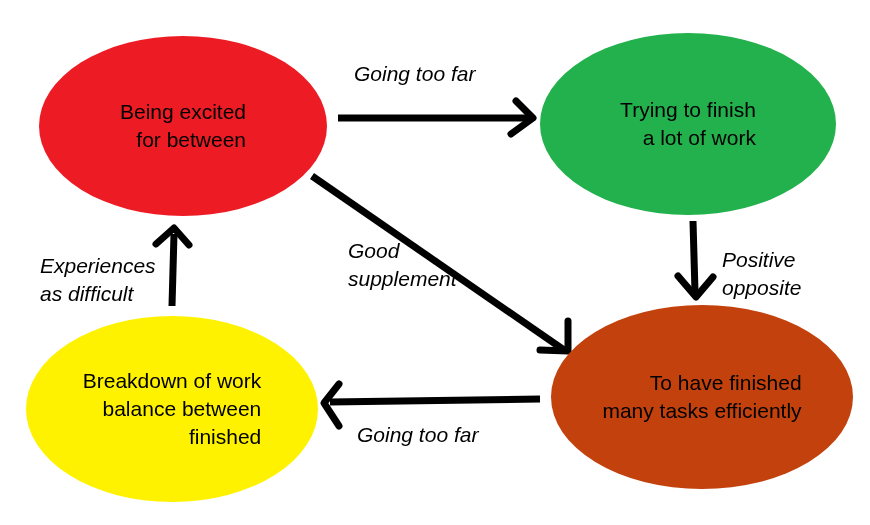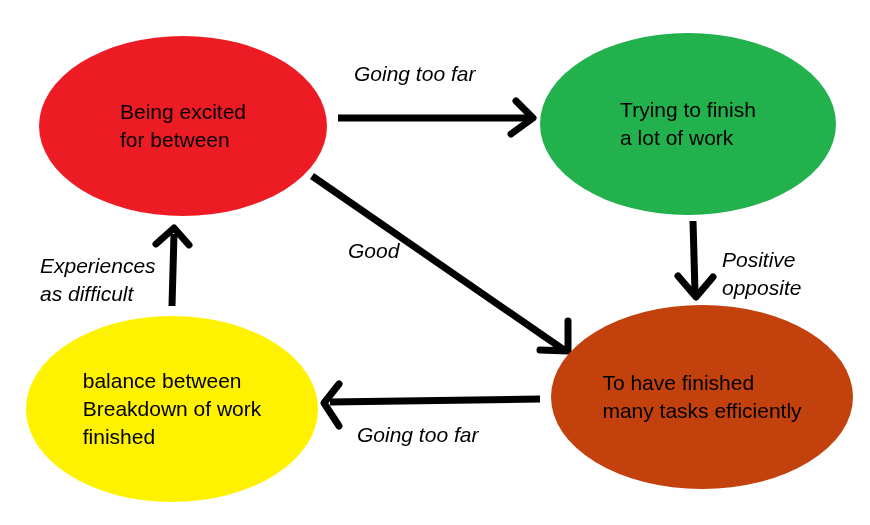--- a/index.html
+++ b/index.html
@@ -8,21 +8,21 @@
     font-family:"Liberation Sans",sans-serif;overflow:hidden;
   }
   .arrows{position:absolute;left:0;top:0;width:870px;height:525px;}
   .arrows path{fill:none;stroke:#000000;stroke-width:7;}
   .arrows path.head{stroke-linecap:round;stroke-linejoin:round;}
   .node{
     position:absolute;border-radius:50%;
     display:flex;align-items:center;justify-content:center;
   }
   .node-text{
-    font-size:21px;line-height:28px;color:#000000;text-align:left;
+    font-size:21px;line-height:28px;color:#000000;text-align:right;
   }
   .node-text span{display:block;}
   .edge-label{
     position:absolute;font-style:italic;font-size:21px;line-height:28px;color:#000000;white-space:nowrap;
   }
   .edge-label span{display:block;}
   
   .n-excited{left:39px;top:36px;width:288px;height:180px;}
   .n-trying{left:540px;top:33px;width:296px;height:182px;}
   .n-breakdown{left:26px;top:316px;width:292px;height:186px;}
@@ -71,22 +71,22 @@
 
   <div class="node n-trying" style="background: rgb(34, 177, 76);">
     <div class="node-text">
       <span>Trying to finish</span>
       <span>a lot of work</span>
     </div>
   </div>
 
   <div class="node n-breakdown" style="background: rgb(255, 242, 0);">
     <div class="node-text">
+      <span>Breakdown of work</span>
       <span>balance between</span>
-      <span>Breakdown of work</span>
       <span>finished</span>
     </div>
   </div>
 
   <div class="node n-finished" style="background: #c2410c;">
     <div class="node-text">
       <span>To have finished</span>
       <span>many tasks efficiently</span>
     </div>
   </div>
@@ -95,20 +95,21 @@
     <span>Going too far</span>
   </div>
 
   <div class="edge-label l-positive">
     <span>Positive</span>
     <span>opposite</span>
   </div>
 
   <div class="edge-label l-good">
     <span>Good</span>
+    <span>supplement</span>
   </div>
 
   <div class="edge-label l-bottom">
     <span>Going too far</span>
   </div>
 
   <div class="edge-label l-experiences">
     <span>Experiences</span>
     <span>as difficult</span>
   </div>

